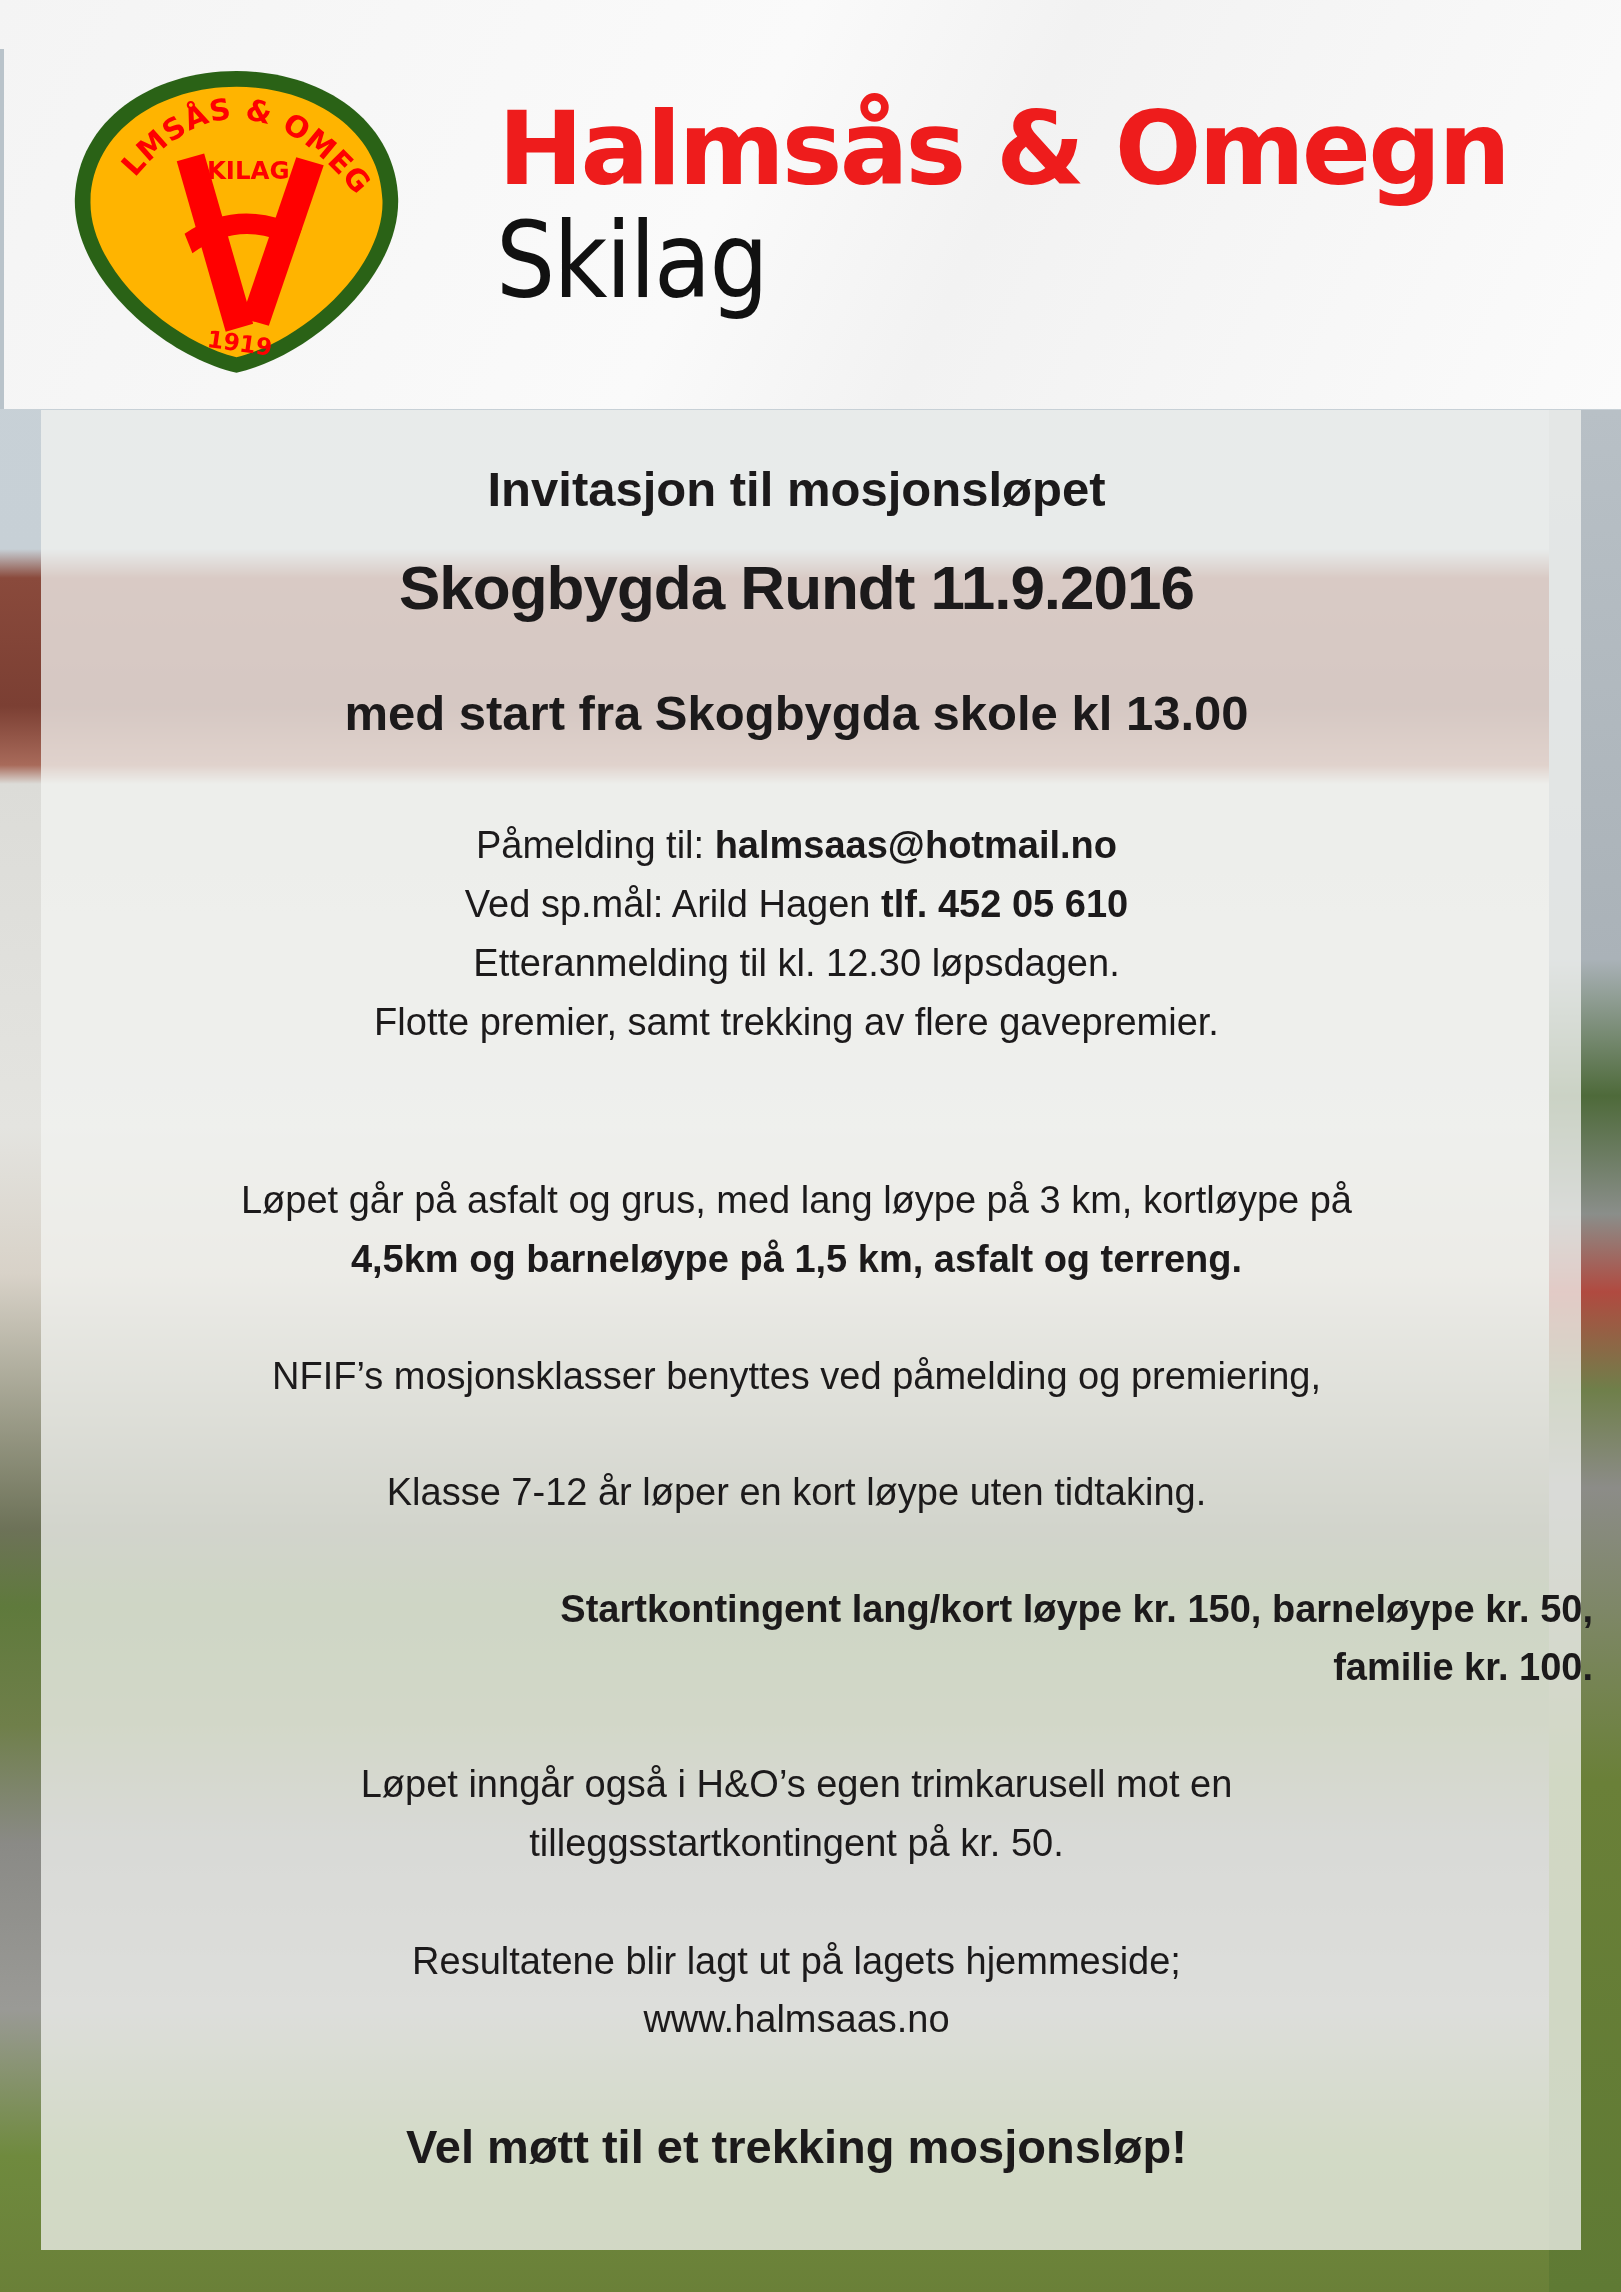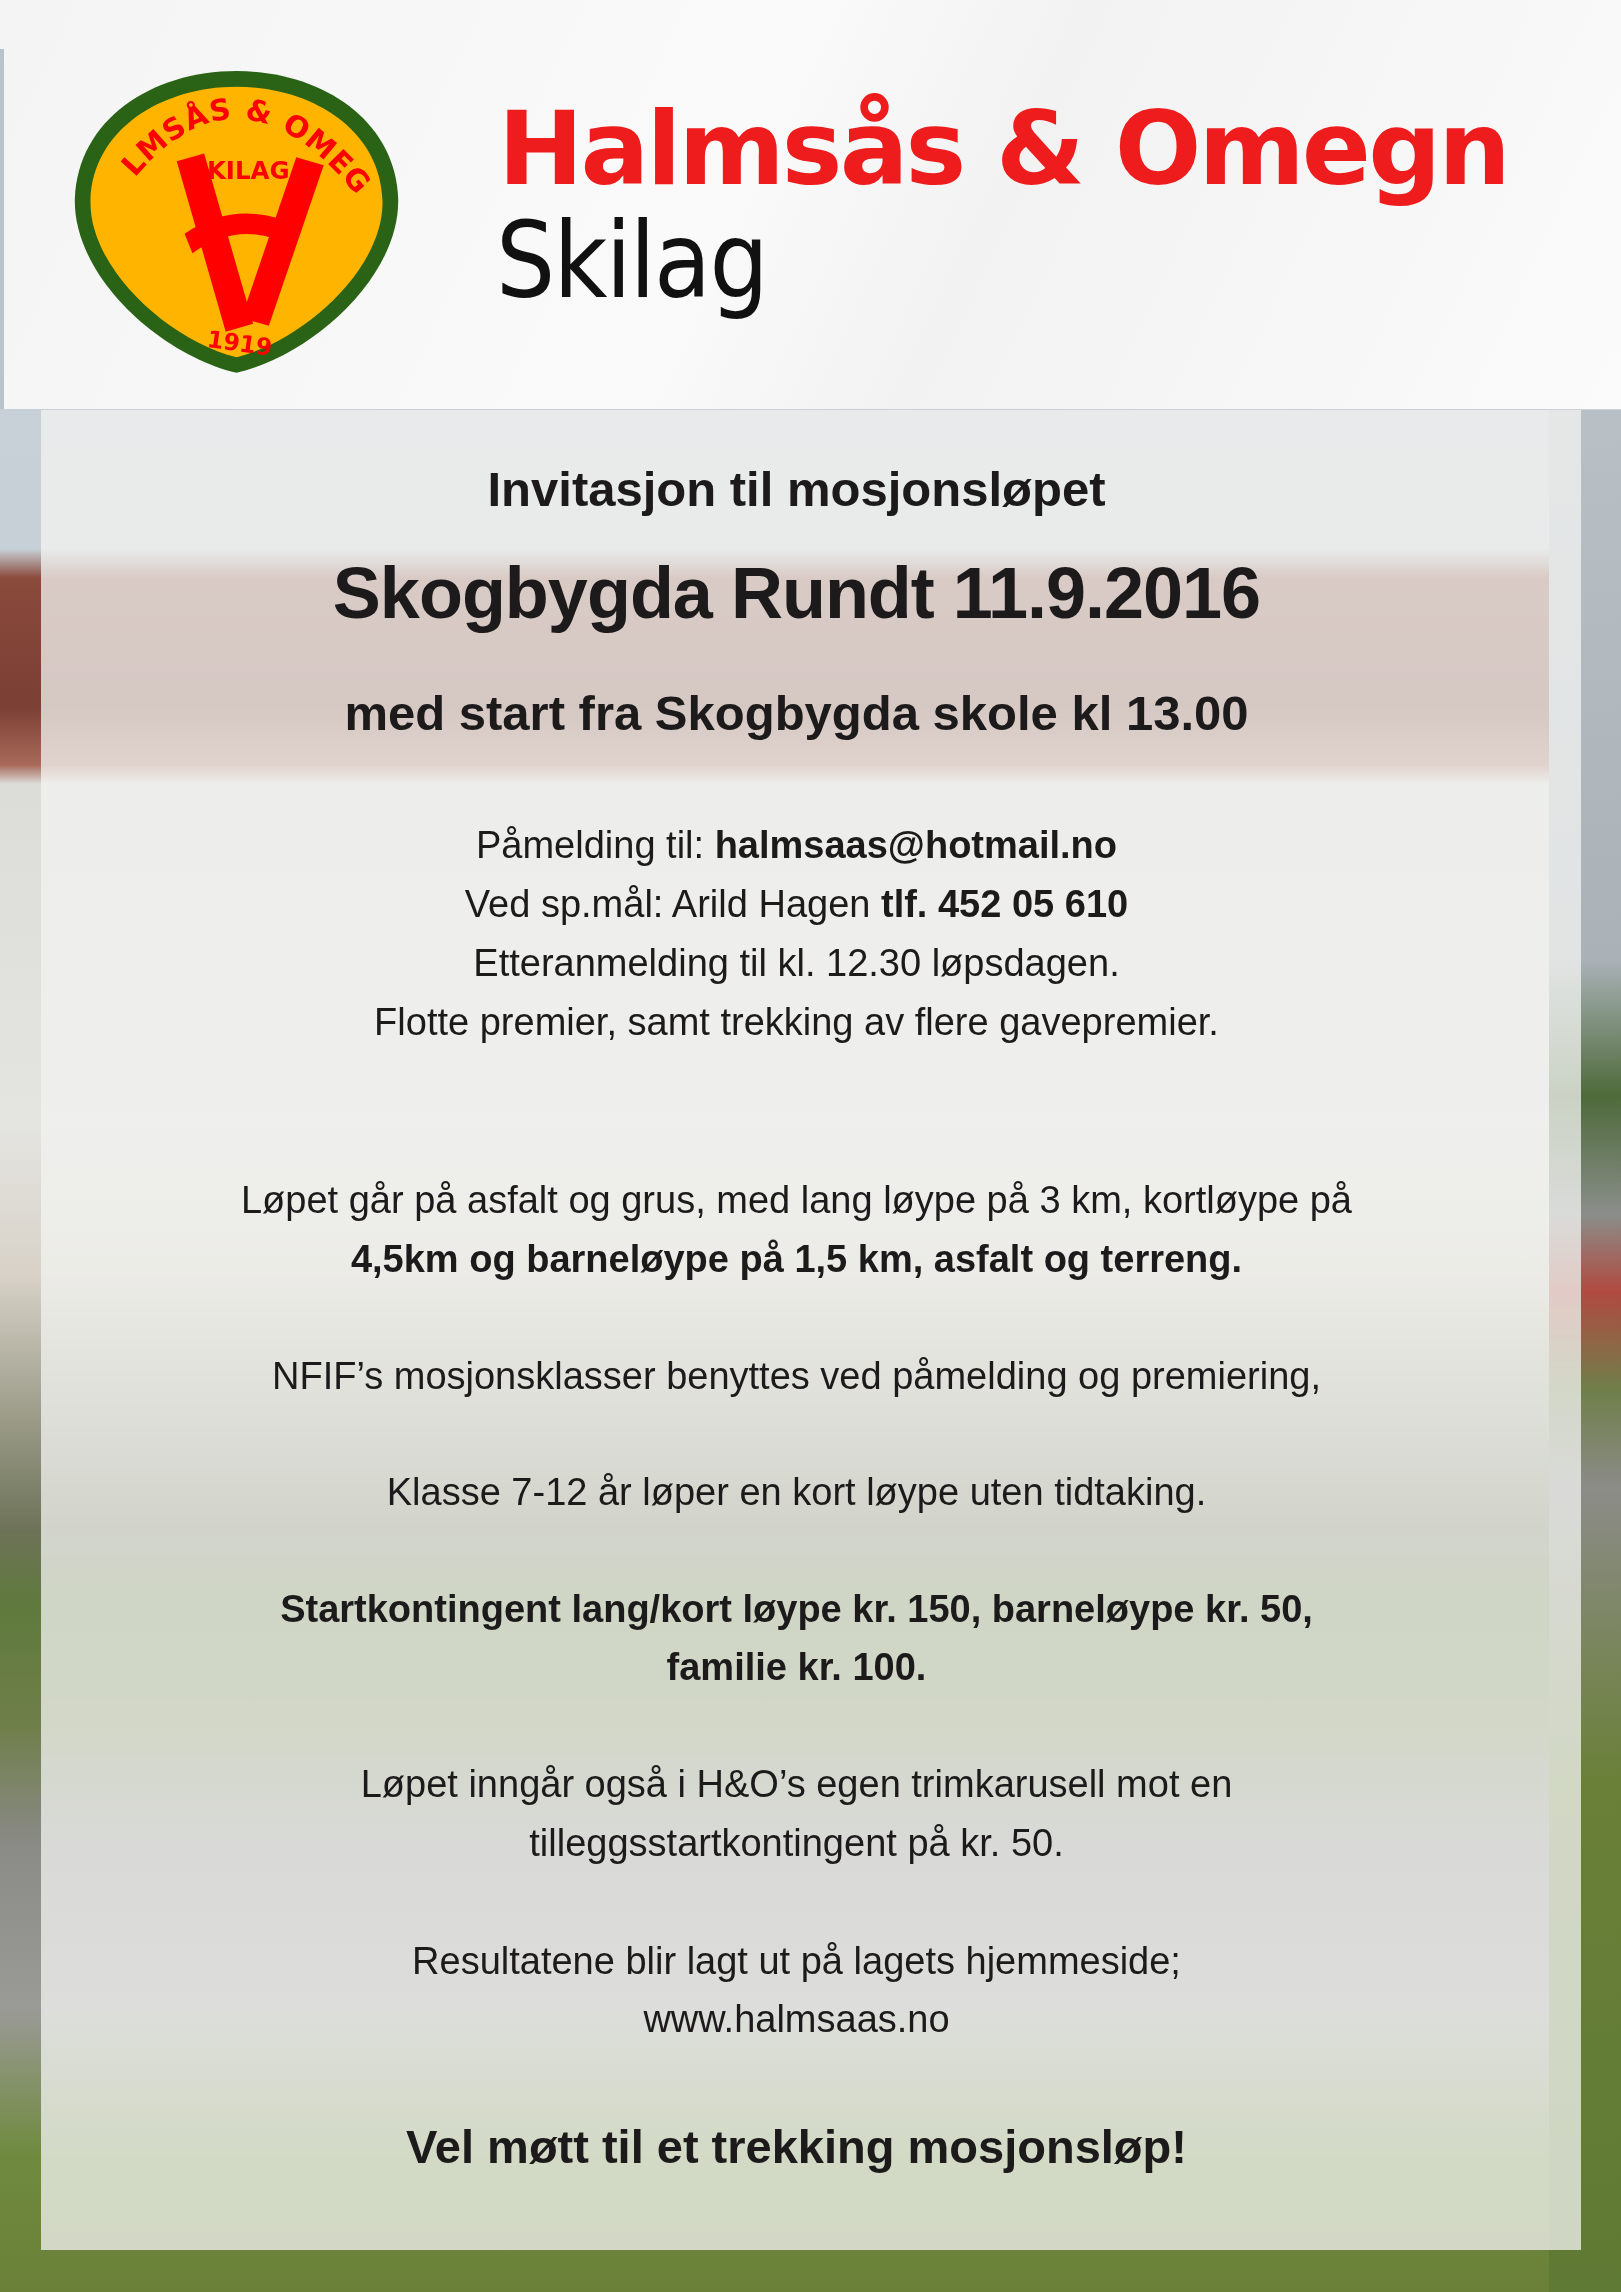--- a/index.html
+++ b/index.html
@@ -46,23 +46,23 @@
   }
   .panel {
     position:absolute; left:41px; top:410px; width:1540px; height:1840px;
     background:rgba(242,243,241,0.76);
   }
   .line {
     position:absolute; left:0; width:1593px; text-align:center;
     color:#1c1a1b; white-space:nowrap; line-height:1;
     font-family:"Liberation Sans", sans-serif;
   }
-  .b { font-weight:bold; }
+  .b { font-weight:bold;text-align:right; }
   .h1 { font-size:49px; font-weight:bold; top:465px; }
-  .h0 { font-size:72px; font-weight:bold; top:557px; letter-spacing:-1px; }
+  .h0 { font-size:62px; font-weight:bold; top:557px; letter-spacing:-1px; }
   .h2 { font-size:49px; font-weight:bold; top:689px; }
   .t { font-size:38px; }
   .closing { font-size:47px; font-weight:bold; top:2123px; }
 </style>
 </head>
 <body>
 
 <div class="photo"></div>
 <div class="photo-right"></div>
 

